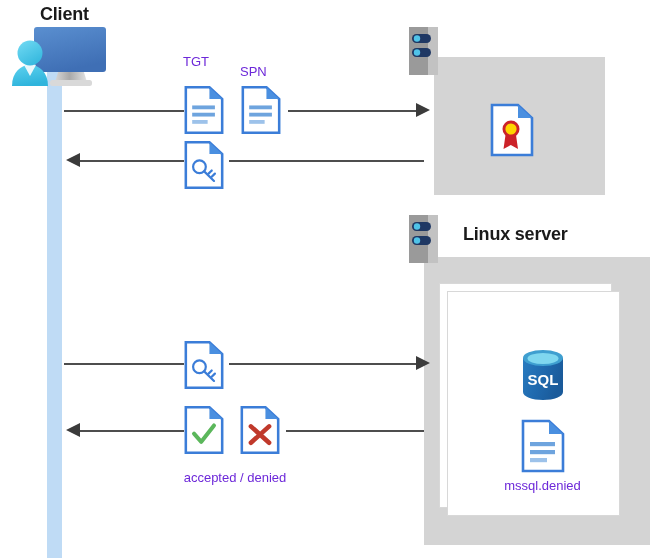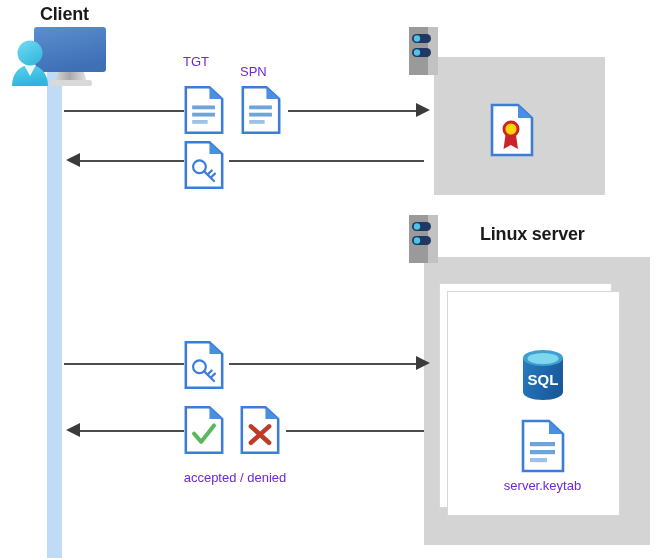--- a/index.html
+++ b/index.html
@@ -134,21 +134,21 @@
     <svg width="29" height="48" viewBox="0 0 29 48">
       <rect x="0" y="0" width="19" height="48" fill="#9a9a9a"></rect>
       <rect x="19" y="0" width="10" height="48" fill="#c2c2c2"></rect>
       <rect x="3" y="7" width="19" height="9" rx="4.5" fill="#1f3864"></rect>
       <circle cx="8" cy="11.5" r="3.2" fill="#4fc3e8"></circle>
       <rect x="3" y="21" width="19" height="9" rx="4.5" fill="#1f3864"></rect>
       <circle cx="8" cy="25.5" r="3.2" fill="#4fc3e8"></circle>
     </svg>
   </div>
 
-  <div class="abs title-bold" style="left:463px; top:222px;margin-left:17px;">Linux server</div>
+  <div class="abs title-bold" style="left:463px; top:222px;">Linux server</div>
 
   <div class="abs card" style="left:439px; top:283px; width:173px; height:225px;"></div>
   <div class="abs card" style="left:447px; top:291px; width:173px; height:225px;"></div>
 
   <div class="abs" style="left:521px; top:349px; width:44px; height:52px;">
     <svg width="44" height="52" viewBox="0 0 44 52">
       <defs>
         <linearGradient id="sqlBody" x1="0" y1="0" x2="1" y2="0.4">
           <stop offset="0%" stop-color="#2a7cc0"></stop>
           <stop offset="55%" stop-color="#1f69ae"></stop>
@@ -165,21 +165,21 @@
   <div class="abs" style="left:521px; top:419px; width:44px; height:54px;">
     <svg width="44" height="54" viewBox="0 0 44 54">
       <path d="M2 2 H28 L42 15 V52 H2 Z" fill="#ffffff" stroke="#3b7dd8" stroke-width="2.6"></path>
       <path d="M28 2 L42 15 H28 Z" fill="#4a8fe0"></path>
       <rect x="9" y="23" width="25" height="4.2" fill="#6ea4de"></rect>
       <rect x="9" y="31" width="25" height="4.2" fill="#6ea4de"></rect>
       <rect x="9" y="39" width="17" height="4.2" fill="#9dc2ea"></rect>
     </svg>
   </div>
 
-  <div class="abs label-plain" style="left:456px; top:474px; width:173px; text-align:center;">server.keytab</div>
+  <div class="abs label-plain" style="left:456px; top:474px; width:173px; text-align:center;">mssql.denied</div>
 
   <div class="abs conn-line" style="left:64px; top:110px; width:120px;"></div>
   <div class="abs conn-line" style="left:288px; top:110px; width:136px;"></div>
   <div class="abs" style="left:416px; top:102px; width:16px; height:16px;">
     <svg width="16" height="16" viewBox="0 0 16 16">
         <path d="M0 1 L14 8 L0 15 Z" fill="#3b3b3b"></path>
       </svg>
   </div>
 
   <div class="abs label-plain" style="left:183px; top:50px;">TGT</div>

